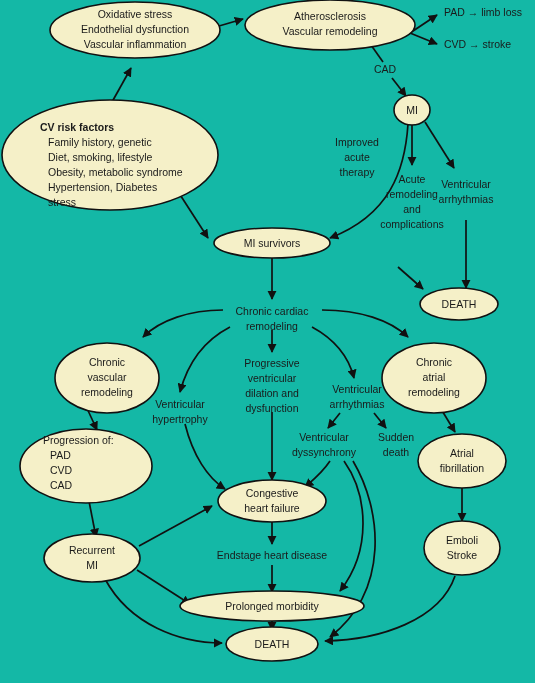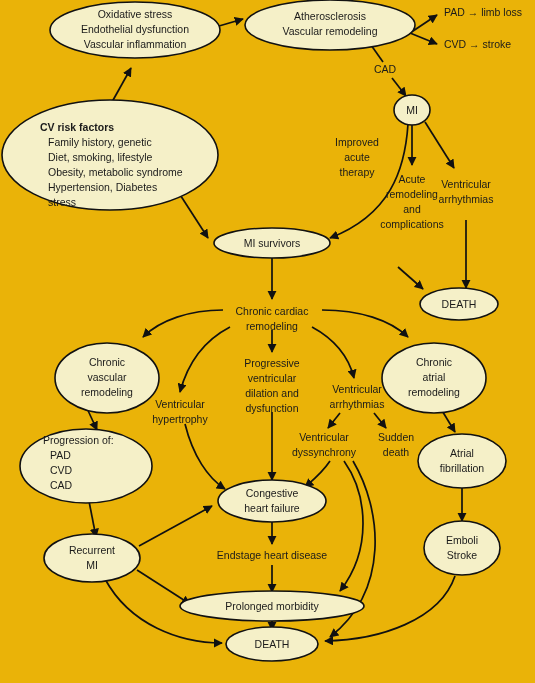--- a/index.html
+++ b/index.html
@@ -10,21 +10,21 @@
   body {
     width: 535px;
     height: 683px;
     font-family: "Liberation Sans", sans-serif;
     overflow: hidden;
   }
   #diagram-root {
     position: relative;
     width: 535px;
     height: 683px;
-    background: #eab308;
+    background: #14b8a6;
   }
   svg#flowchart {
     display: block;
     width: 535px;
     height: 683px;
   }
   .node-ellipse {
     fill: #f5f0c8;
     stroke: #111111;
     stroke-width: 1.6;

